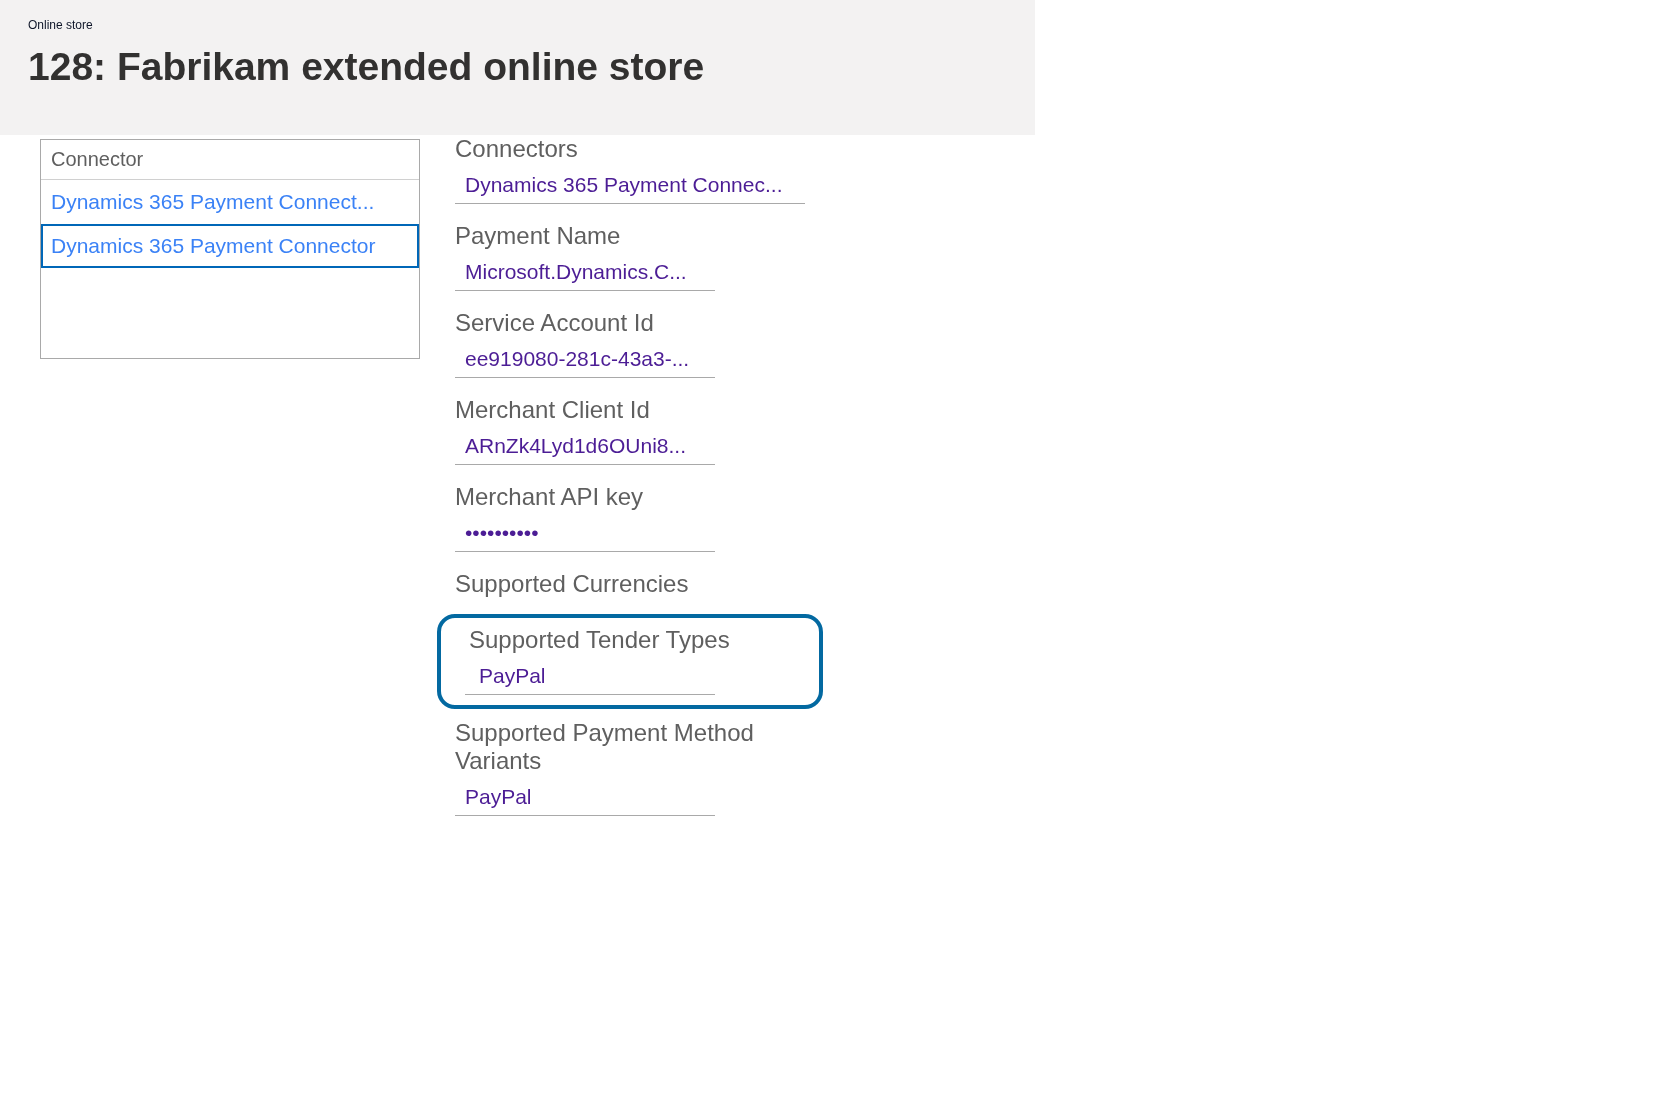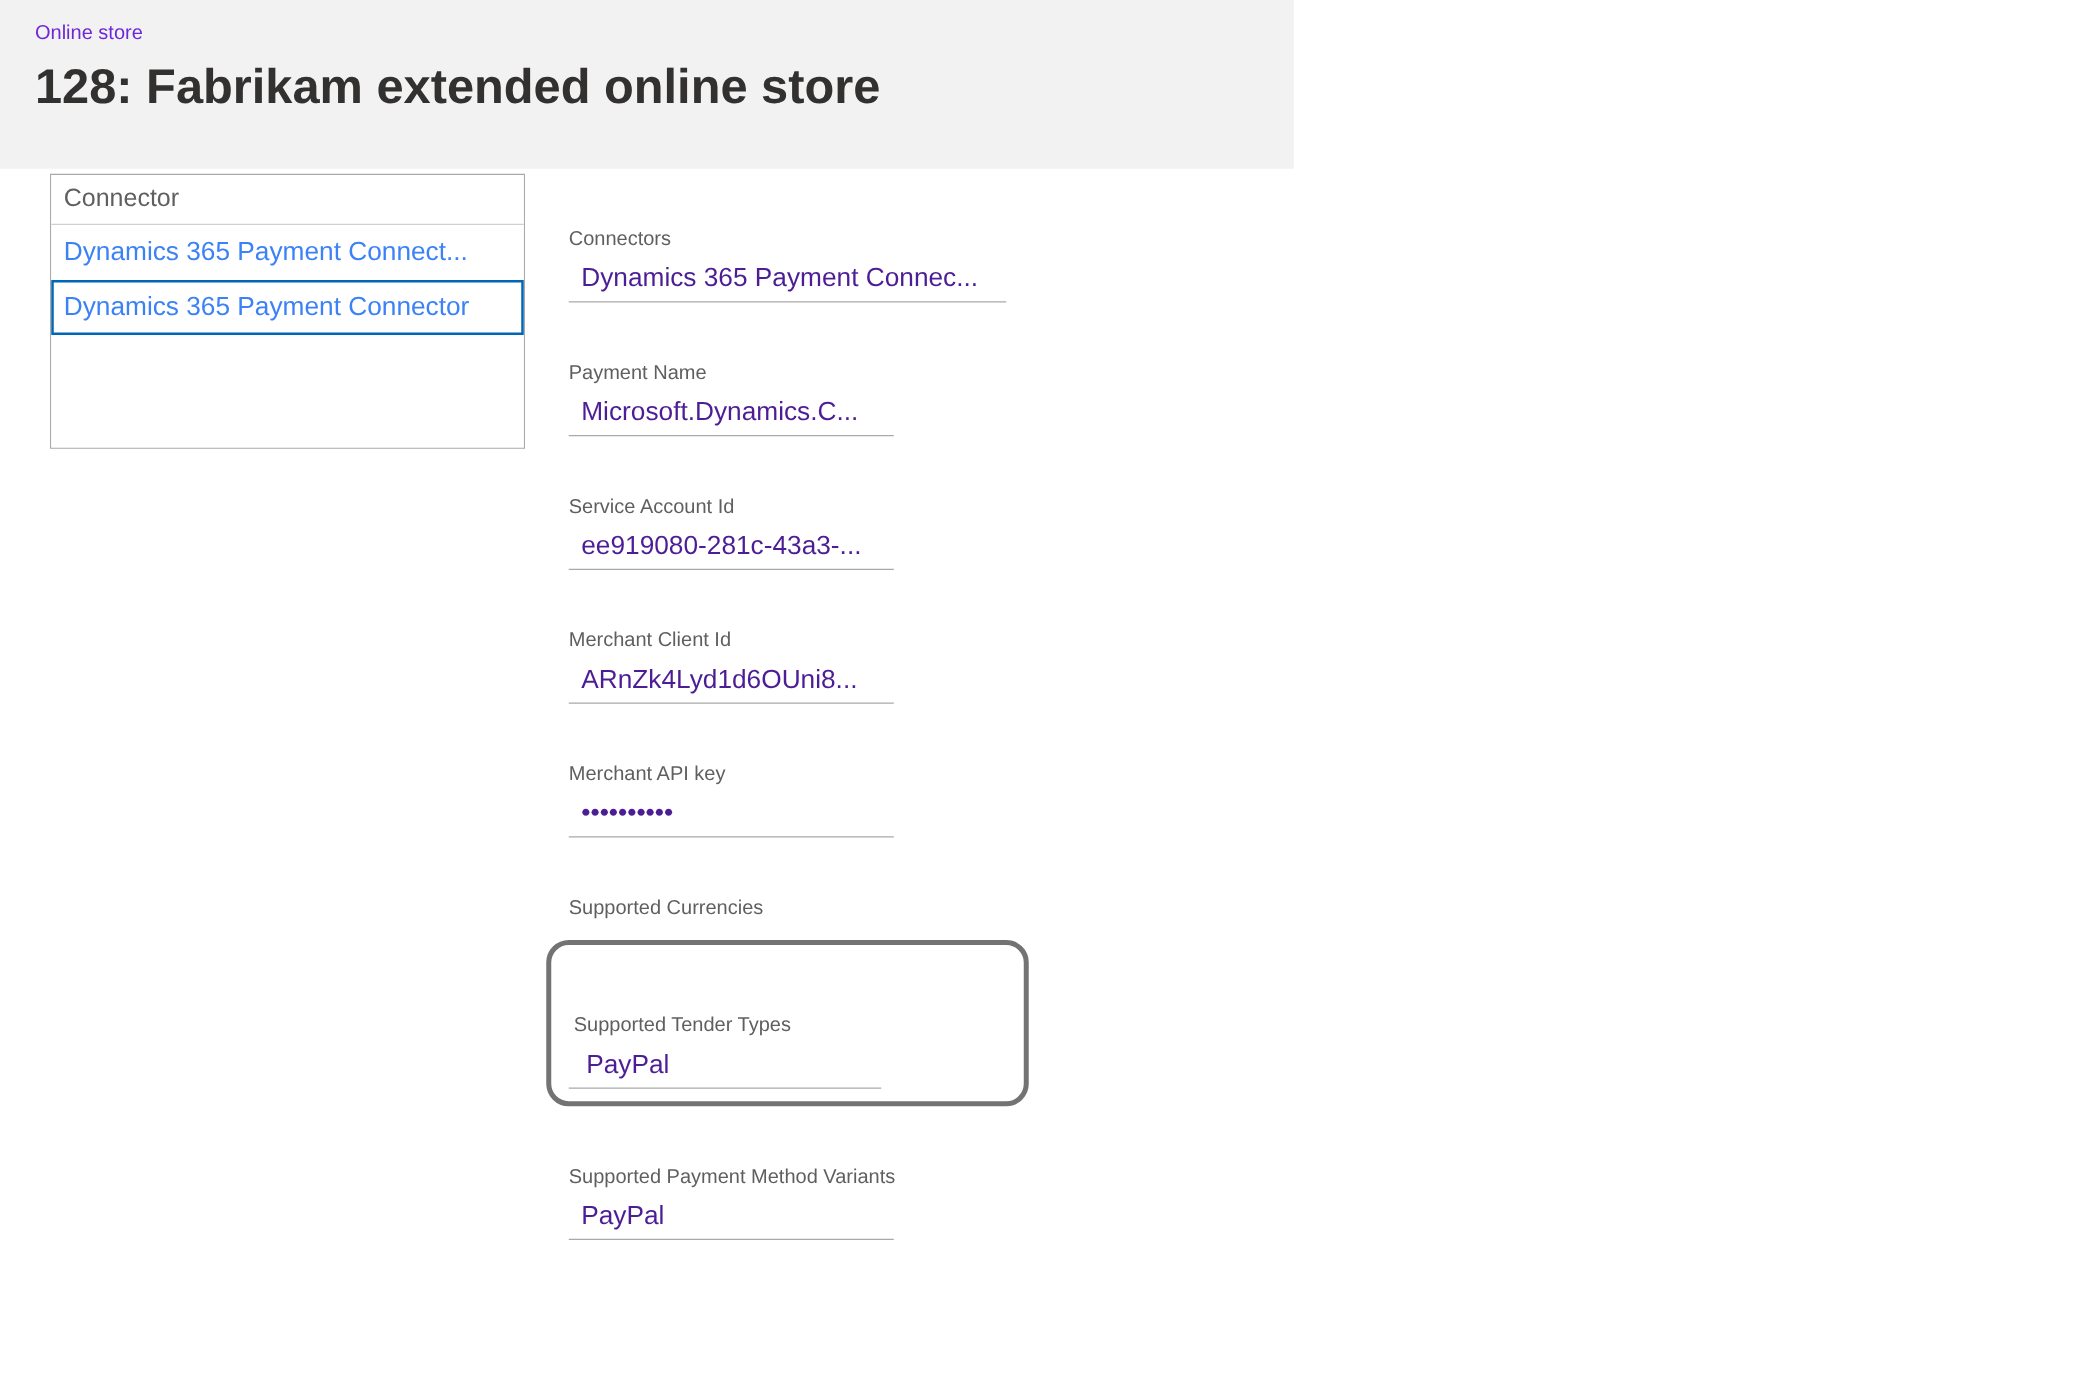--- a/index.html
+++ b/index.html
@@ -14,22 +14,22 @@
       height: 1115px;
       overflow: hidden;
     }
     .page-container {
       background: #f3f2f2;
       width: 1035px;
       min-height: 135px;
       padding: 0;
     }
     .breadcrumb-link {
-      color: #6d28d9;
-      font-size: 16px;
+      color: #0f172a;
+      font-size: 12px;
       padding: 18px 0 0 28px;
       display: inline-block;
       cursor: pointer;
     }
     .page-title {
       font-size: 39px;
       font-weight: 600;
       color: #323130;
       padding: 12px 0 20px 28px;
     }
@@ -71,42 +71,41 @@
       background: #ffffff;
     }
     .details-column {
       margin-left: 35px;
       width: 350px;
     }
     .field-group {
       margin-bottom: 18px;
     }
     .field-label {
-      font-size: 16px;
+      font-size: 24px;
       color: #5f5f5f;
       margin-bottom: 6px;
       padding-left: 0;
-      margin-top: 48px;
     }
     .field-value {
       font-size: 21px;
       color: #4c1d95;
       padding: 4px 0 6px 10px;
       border-bottom: 1px solid #a9a9a9;
       white-space: nowrap;
       overflow: hidden;
       text-overflow: ellipsis;
     }
     .field-value.narrow {
       width: 260px;
     }
     .highlight-box {
-      border: 4px solid #737373;
+      border: 4px solid #0369a1;
       border-radius: 18px;
-      padding: 8px 14px 10px 14px;
+      padding: 8px 14px 10px 24px;
       margin: -2px -18px 10px -18px;
     }
     .highlight-box .field-label {
       padding-left: 4px;
     }
     .highlight-box .field-value {
       padding-left: 14px;
       width: 250px;
     }
   </style>

